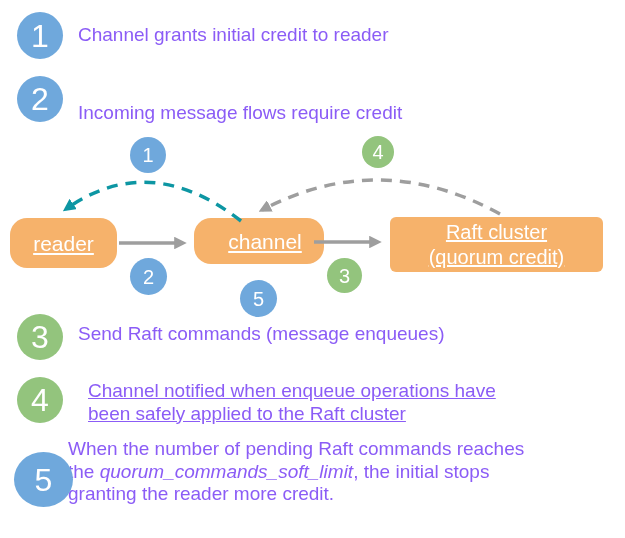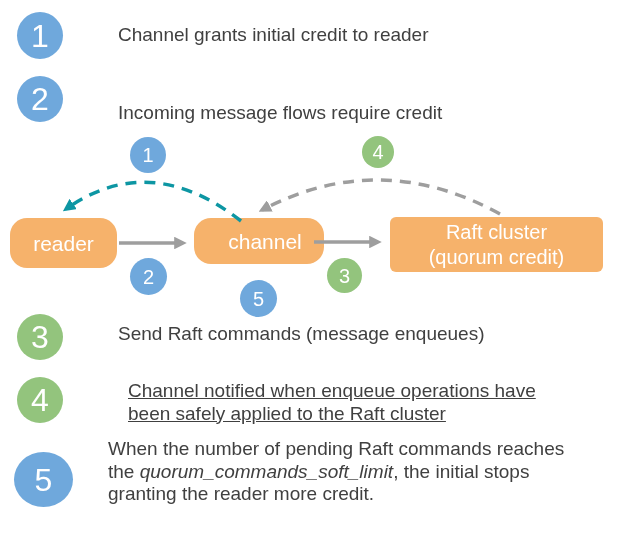--- a/index.html
+++ b/index.html
@@ -19,37 +19,37 @@
     align-items: center;
     justify-content: center;
     line-height: 1;
   }
   .circle.blue  { background: #6FA8DC; }
   .circle.green { background: #93C47D; }
   .legend-num { font-size: 32px; }
   .badge-num  { font-size: 20px; }
   .legend-text {
     position: absolute;
-    color: #404040;
+    color: #8b5cf6;
     font-size: 19px;
     line-height: 22.5px;
     white-space: nowrap;
-    margin-left: 40px;
   }
   .node {
     position: absolute;
     background: #F6B26B;
     color: #ffffff;
     display: flex;
     flex-direction: column;
     align-items: center;
     justify-content: center;
     text-align: center;
     font-size: 21px;
     line-height: 25px;
+    text-decoration: underline;
   }
   #arrow-layer {
     position: absolute;
     left: 0; top: 0;
     width: 625px; height: 538px;
     pointer-events: none;
     z-index: 3;
   }
   .node, .circle { z-index: 2; }
 </style>

